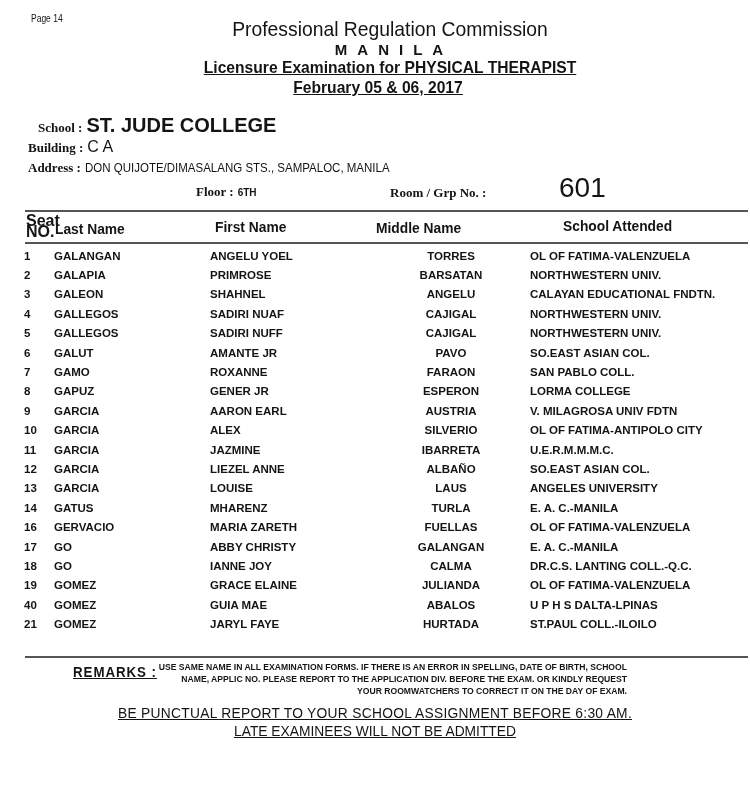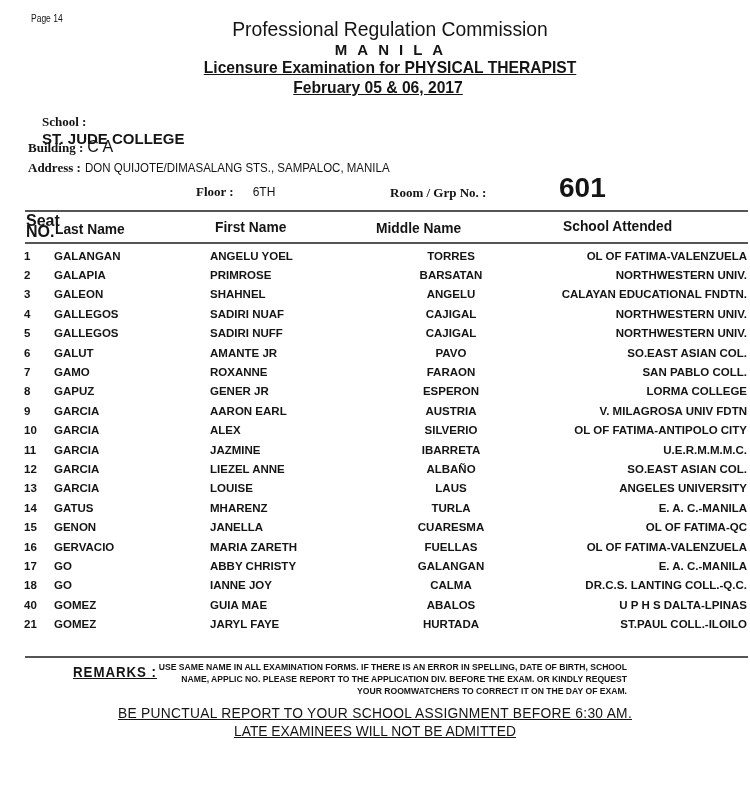--- a/index.html
+++ b/index.html
@@ -7,62 +7,62 @@
     .abs { position: absolute; white-space: nowrap; }
     .page-num { left: 31px; top: 13px; font-size: 10px; transform: scaleX(0.85); transform-origin: left top; }
     .hdr { left: 0; width: 750px; text-align: center; }
     .title { top: 17px; font-size: 21px; left: 15px; transform: scaleX(0.92); }
     .city { top: 41px; font-size: 15px; font-weight: bold; letter-spacing: 10px; left: 19px; }
     .exam { top: 58px; font-size: 17px; font-weight: bold; text-decoration: underline; left: 15px; transform: scaleX(0.92); }
     .date { top: 78px; font-size: 17px; font-weight: bold; text-decoration: underline; left: 3px; transform: scaleX(0.92); }
     .lbl { font-family: "Liberation Serif", serif; font-weight: bold; font-size: 13px; }
     .val { font-size: 16px; }
     .info-row { display: flex; align-items: baseline; }
-    .school-val { font-size: 15px; font-weight: bold; margin-left: 4px; }
-    .room-num { font-size: 28px; font-weight: bold; }
+    .school-val { font-size: 20px; font-weight: bold; margin-left: 4px; }
+    .room-num { font-size: 28px; font-weight: normal; }
     .rule { left: 25px; width: 723px; height: 2px; background: #555; }
     .colhead { font-weight: bold; font-size: 15px; transform: scaleX(0.92); transform-origin: left top; }
     .seat-hd { left: 26px; top: 215px; font-weight: bold; font-size: 16px; line-height: 11px; }
     table.roster { position: absolute; left: 24px; top: 246px; border-collapse: collapse; }
     table.roster td { padding: 0; height: 19.4px; font-size: 11.5px; font-weight: bold; vertical-align: middle; white-space: nowrap; }
     td.c-seat { width: 30px; padding-left: 1px; }
     td.c-last { width: 156px; }
     td.c-first { width: 162px; }
     td.c-mid { width: 158px; font-size: 12px; text-align: center; }
-    td.c-school { width: 217px; font-size: 11px; text-align: right; }
+    td.c-school { width: 217px; font-size: 11px; }
     .remarks-lbl { left: 73px; top: 664px; font-weight: bold; font-size: 14px; text-decoration: underline; letter-spacing: 1px; transform: scaleX(0.95); transform-origin: left top; }
     .remarks-txt { left: 157px; top: 661px; font-size: 8.6px; font-weight: bold; line-height: 12px; white-space: normal; width: 470px; text-align: right; }
     .punct { left: 0; width: 750px; text-align: center; font-size: 15px; text-decoration: underline; top: 704px; letter-spacing: 0.3px; transform: scaleX(0.92); }
     .late { left: 0; width: 750px; text-align: center; font-size: 15px; text-decoration: underline; top: 722px; transform: scaleX(0.92); }
   </style>
 </head>
 <body>
 
 <div class="abs page-num">Page 14</div>
 
 <div class="abs hdr title">Professional Regulation Commission</div>
 <div class="abs hdr city">MANILA</div>
 <div class="abs hdr exam">Licensure Examination for  PHYSICAL THERAPIST</div>
 <div class="abs hdr date">February 05  &amp;  06, 2017</div>
 
-<div class="abs info-row" style="left:38px; top:114px;flex-direction:column;">
+<div class="abs info-row" style="left:38px; top:114px;">
   <span class="lbl">School :</span>
   <span class="school-val">ST. JUDE COLLEGE</span>
 </div>
 <div class="abs info-row" style="left:28px; top:138px;">
   <span class="lbl">Building :</span>
   <span class="val" style="margin-left:4px;">C A</span>
 </div>
 <div class="abs info-row" style="left:28px; top:160px;">
   <span class="lbl">Address :</span>
   <span class="val" style="margin-left:4px; font-size:12.5px; transform:scaleX(0.92); transform-origin:left;">DON QUIJOTE/DIMASALANG STS., SAMPALOC, MANILA</span>
 </div>
 <div class="abs info-row" style="left:196px; top:184px;">
   <span class="lbl">Floor :</span>
-  <span class="val" style="margin-left:19px; font-size:12px;">6TH</span>
+  <span class="val" style="margin-left:4px; font-size:10px;font-weight:bold;">6TH</span>
 </div>
 <div class="abs info-row" style="left:390px; top:185px;">
   <span class="lbl">Room / Grp No. :</span>
 </div>
 <div class="abs room-num" style="left:559px; top:172px;">601</div>
 
 <div class="abs rule" style="top:210px;"></div>
 <div class="abs seat-hd">
   <div>Seat</div>
   <div>NO.</div>
@@ -167,27 +167,20 @@
         <td class="c-school">ANGELES UNIVERSITY</td>
       </tr>
       <tr>
         <td class="c-seat">14</td>
         <td class="c-last">GATUS</td>
         <td class="c-first">MHARENZ</td>
         <td class="c-mid">TURLA</td>
         <td class="c-school">E. A. C.-MANILA</td>
       </tr>
       <tr>
-        <td class="c-seat">15</td>
-        <td class="c-last">GENON</td>
-        <td class="c-first">JANELLA</td>
-        <td class="c-mid">CUARESMA</td>
-        <td class="c-school">OL OF FATIMA-QC</td>
-      </tr>
-      <tr>
         <td class="c-seat">16</td>
         <td class="c-last">GERVACIO</td>
         <td class="c-first">MARIA ZARETH</td>
         <td class="c-mid">FUELLAS</td>
         <td class="c-school">OL OF FATIMA-VALENZUELA</td>
       </tr>
       <tr>
         <td class="c-seat">17</td>
         <td class="c-last">GO</td>
         <td class="c-first">ABBY CHRISTY</td>
@@ -195,20 +188,27 @@
         <td class="c-school">E. A. C.-MANILA</td>
       </tr>
       <tr>
         <td class="c-seat">18</td>
         <td class="c-last">GO</td>
         <td class="c-first">IANNE JOY</td>
         <td class="c-mid">CALMA</td>
         <td class="c-school">DR.C.S. LANTING COLL.-Q.C.</td>
       </tr>
       <tr>
+        <td class="c-seat">19</td>
+        <td class="c-last">GOMEZ</td>
+        <td class="c-first">GRACE ELAINE</td>
+        <td class="c-mid">JULIANDA</td>
+        <td class="c-school">OL OF FATIMA-VALENZUELA</td>
+      </tr>
+      <tr>
         <td class="c-seat">40</td>
         <td class="c-last">GOMEZ</td>
         <td class="c-first">GUIA MAE</td>
         <td class="c-mid">ABALOS</td>
         <td class="c-school">U P H S DALTA-LPINAS</td>
       </tr>
       <tr>
         <td class="c-seat">21</td>
         <td class="c-last">GOMEZ</td>
         <td class="c-first">JARYL FAYE</td>

